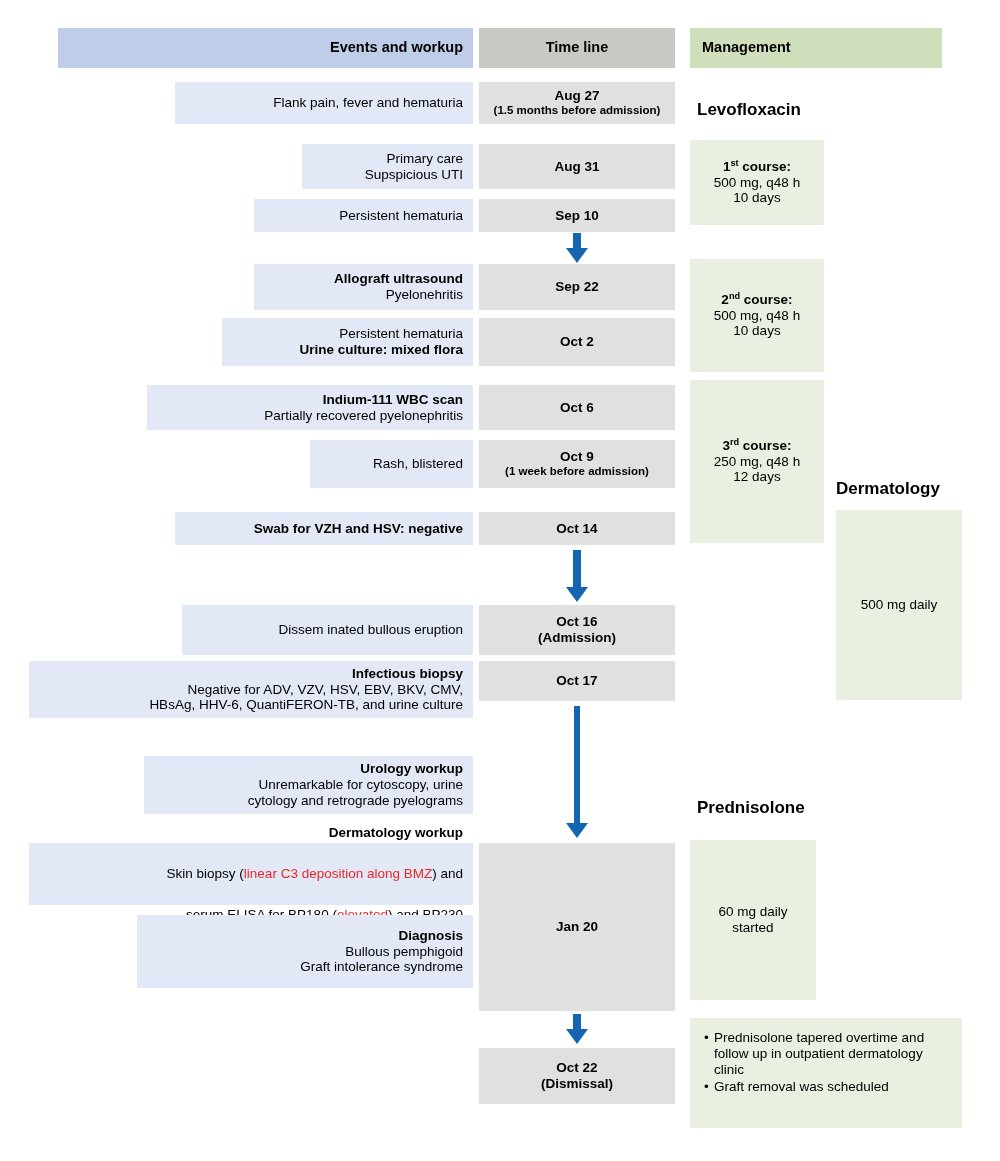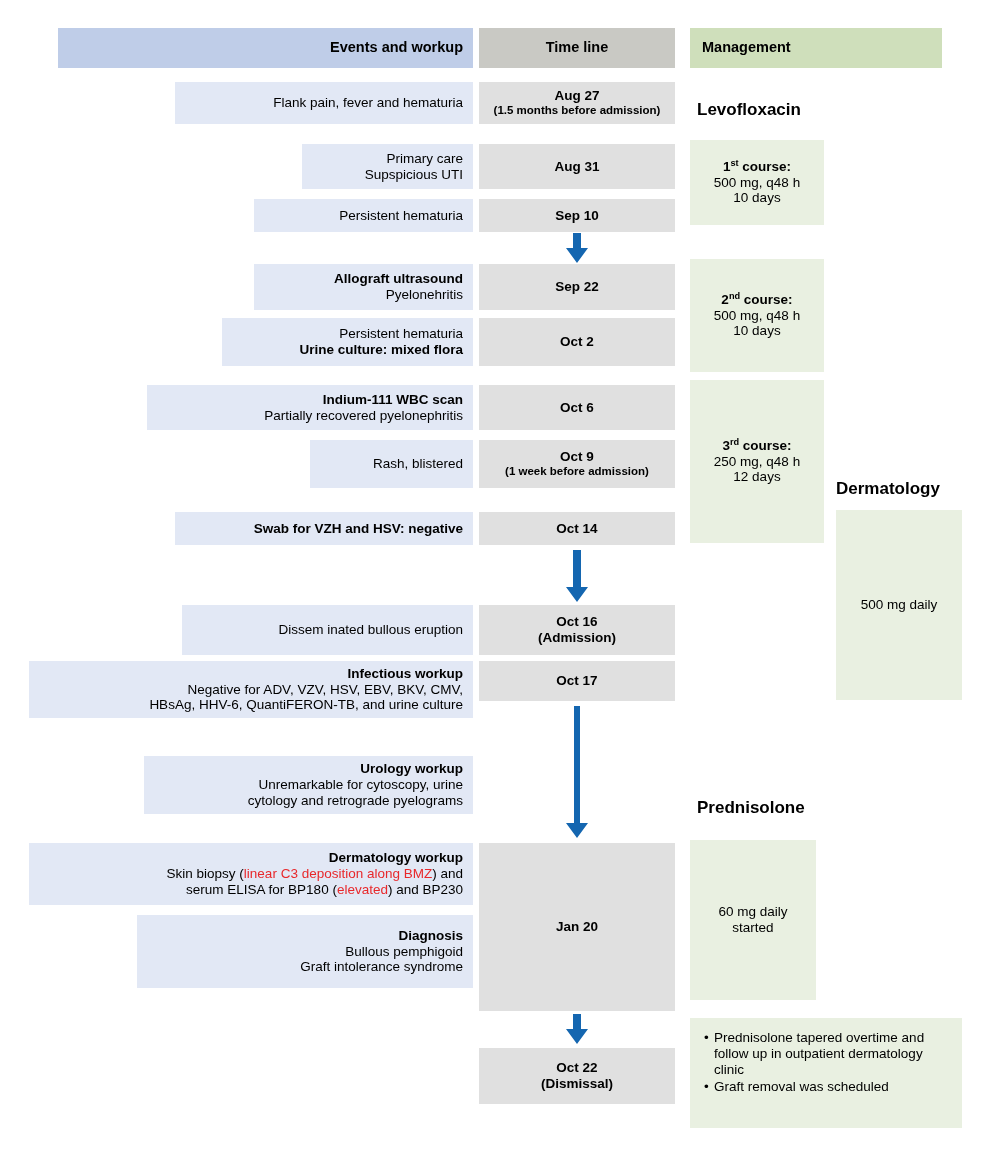--- a/index.html
+++ b/index.html
@@ -119,32 +119,32 @@
 
   <div class="box ev" style="left:175px; top:512px; width:298px; height:33px;">
     <span><b>Swab for VZH and HSV: negative</b></span>
   </div>
 
   <div class="box ev" style="left:182px; top:605px; width:291px; height:50px;">
     <span>Dissem inated bullous eruption</span>
   </div>
 
   <div class="box ev" style="left:29px; top:661px; width:444px; height:57px;">
-    <span class="b">Infectious workup</span>
+    <span class="b">Infectious biopsy</span>
     <span>Negative for ADV, VZV, HSV, EBV, BKV, CMV,</span>
     <span>HBsAg, HHV-6, QuantiFERON-TB, and urine culture</span>
   </div>
 
   <div class="box ev" style="left:144px; top:756px; width:329px; height:58px;">
     <span class="b">Urology workup</span>
     <span>Unremarkable for cytoscopy, urine</span>
     <span>cytology and retrograde pyelograms</span>
   </div>
 
-  <div class="box ev" style="left:29px; top:843px; width:444px; height:62px;">
+  <div class="box ev" style="left:29px; top:843px; width:444px; height:62px;gap:25px;">
     <span class="b">Dermatology workup</span>
     <span><span>Skin biopsy (</span><span class="red">linear C3 deposition along BMZ</span><span>) and</span></span>
     <span><span>serum ELISA for BP180 (</span><span class="red">elevated</span><span>) and BP230</span></span>
   </div>
 
   <div class="box ev" style="left:137px; top:915px; width:336px; height:73px;">
     <span class="b">Diagnosis</span>
     <span>Bullous pemphigoid</span>
     <span>Graft intolerance syndrome</span>
   </div>

